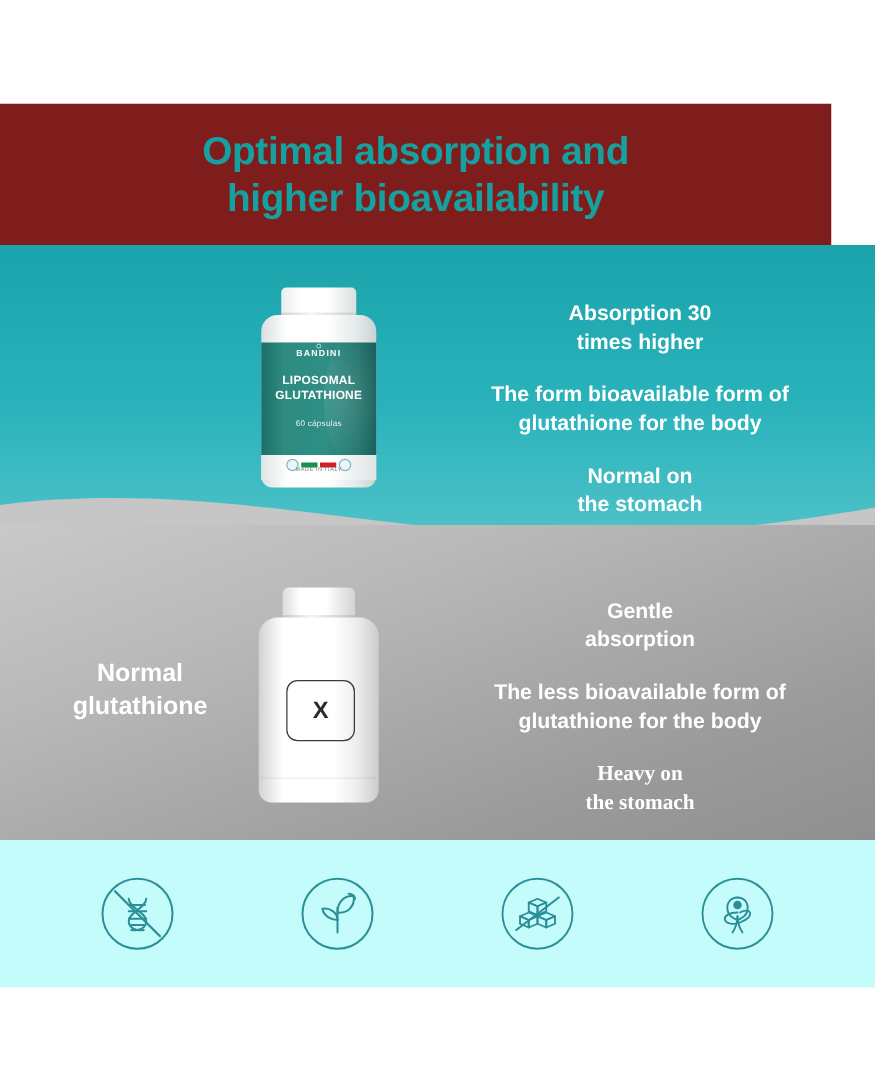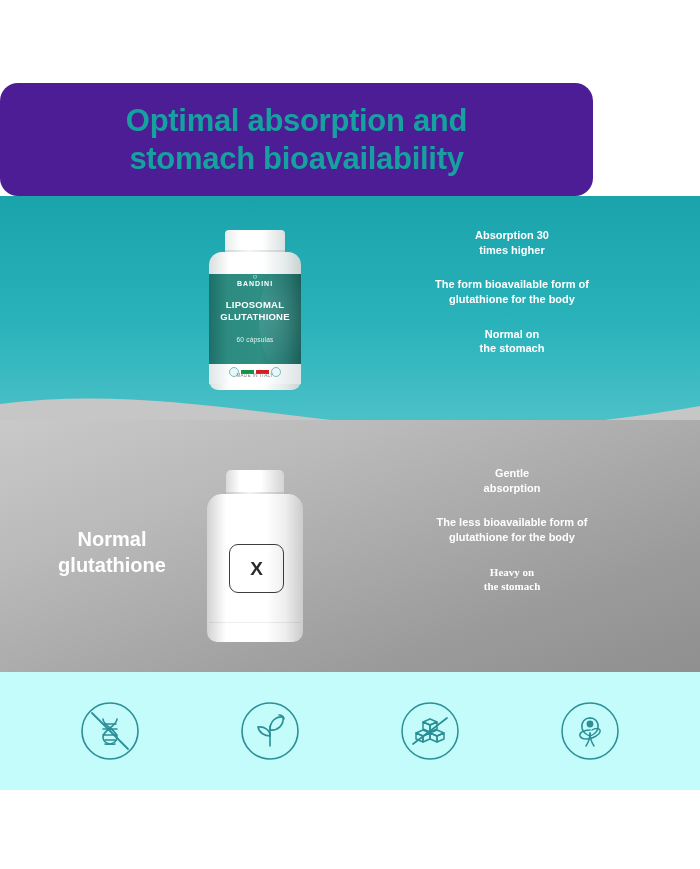--- a/index.html
+++ b/index.html
@@ -21,28 +21,27 @@
     height: 869px;
     background: #ffffff;
     overflow: hidden;
   }
 
   
   .headline-band {
     position: absolute;
     left: 0;
     top: 83px;
-    width: 593px;
+    width: 665px;
     height: 113px;
-    background: #4c1d95;
+    background: #7f1d1d;
     display: flex;
     flex-direction: column;
     align-items: center;
     justify-content: center;
-    border-radius: 18px;
   }
   .headline-line {
     color: #17a0a0;
     font-size: 31px;
     font-weight: bold;
     line-height: 1.22;
     letter-spacing: -0.3px;
     text-align: center;
     white-space: nowrap;
   }
@@ -96,24 +95,24 @@
     left: 12px;
   }
   .benefits {
     position: absolute;
     left: 330px;
     width: 364px;
     text-align: center;
     color: #ffffff;
   }
   .benefit {
-    font-size: 11px;
+    font-size: 17px;
     font-weight: bold;
     line-height: 1.33;
-    margin: 4px 0 20px 0;
+    margin: 16px 0 20px 0;
   }
   .benefit:last-child { margin-bottom: 0; }
 
   
   .bottle {
     position: absolute;
   }
 
   
   .bottle-green { left: 209px; top: 230px; width: 92px; height: 160px; }
@@ -310,21 +309,21 @@
   }
   .icon-wrap svg { display: block; }
 </style>
 </head>
 <body>
 
 <div class="page">
 
   <div class="headline-band">
     <div class="headline-line">Optimal absorption and</div>
-    <div class="headline-line">stomach bioavailability</div>
+    <div class="headline-line">higher bioavailability</div>
   </div>
 
   <div class="teal-band">
 
     <div class="benefits" style="top: 28px;">
       <p class="benefit" style="white-space: pre-line;">Absorption 30
 times higher</p>
       <p class="benefit" style="white-space: pre-line;">The form bioavailable form of
 glutathione for the body</p>
       <p class="benefit" style="white-space: pre-line;">Normal on

